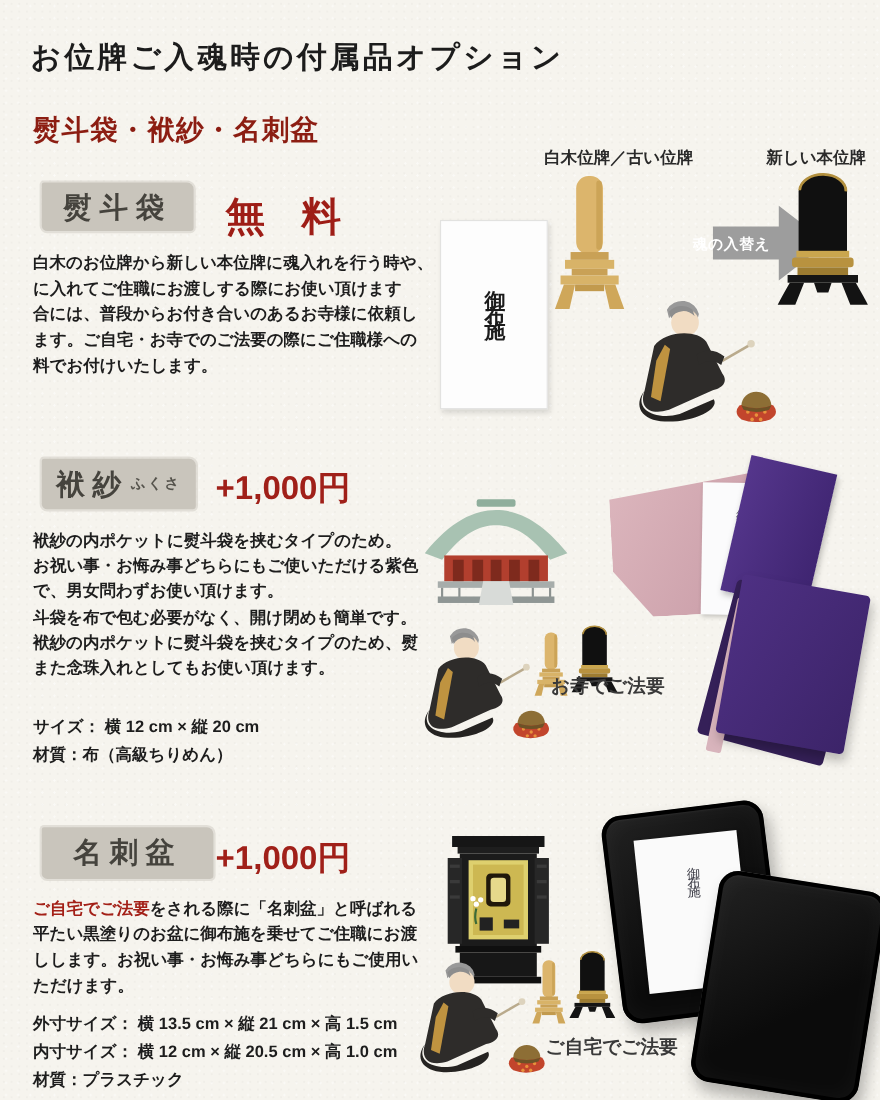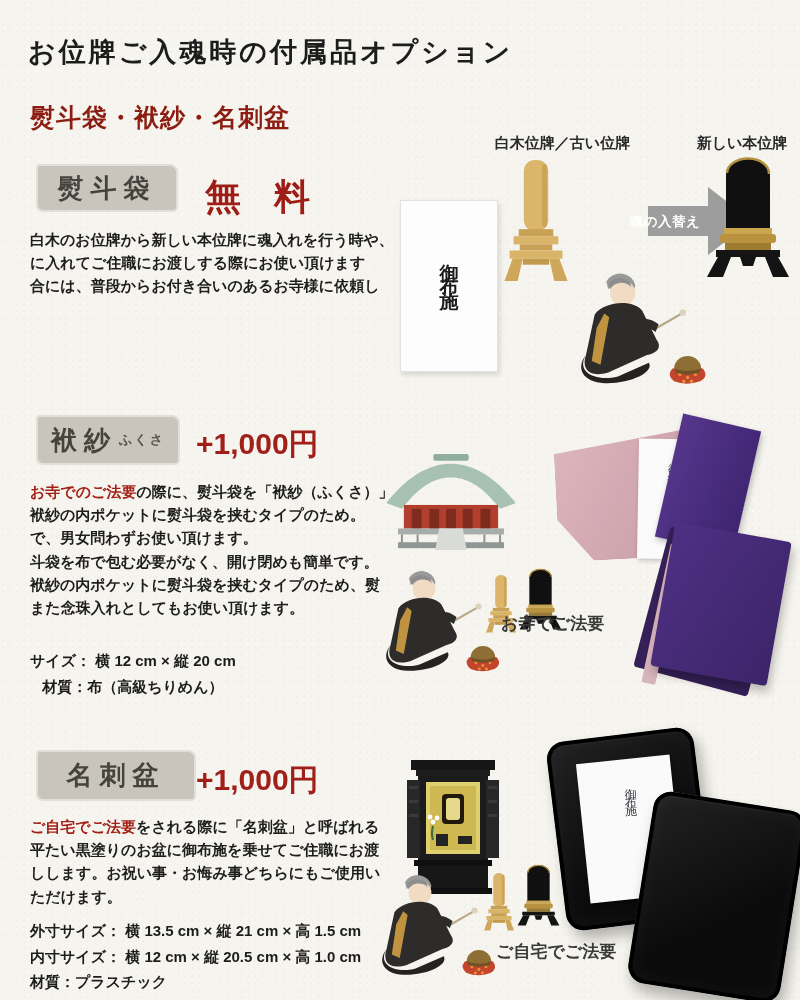--- a/index.html
+++ b/index.html
@@ -215,20 +215,22 @@
 
   <div class="abs label-box" style="left:38px;top:166px;width:138px;height:44px;">
     <span class="label-main">熨斗袋</span>
   </div>
   <div class="abs price-serif" style="left:205px;top:173px;">無 料</div>
 
   <div class="abs body-text" style="left:30px;top:228px;">
       <div>白木のお位牌から新しい本位牌に魂入れを行う時や、</div>
       <div>に入れてご住職にお渡しする際にお使い頂けます</div>
       <div>合には、普段からお付き合いのあるお寺様に依頼し</div>
+      <div>ます。ご自宅・お寺でのご法要の際にご住職様への</div>
+      <div>料でお付けいたします。</div>
     </div>
 
   <div class="abs img-label" style="left:465px;top:134px;width:195px;">白木位牌／古い位牌</div>
   <div class="abs img-label" style="left:672px;top:134px;width:140px;">新しい本位牌</div>
 
   <div class="abs envelope" style="left:400px;top:200px;width:96px;height:170px;">
     <div class="v-text">御布施</div>
   </div>
 
   <svg class="abs" style="left:490px;top:158px;width:92px;height:126px;">
@@ -250,31 +252,31 @@
       <use href="#monk-sym"></use>
     </svg>
 
   <div class="abs label-box" style="left:38px;top:417px;width:140px;height:46px;">
     <span class="label-main">袱紗</span>
     <span class="label-ruby">ふくさ</span>
   </div>
   <div class="abs price-sans" style="left:196px;top:424px;">+1,000円</div>
 
   <div class="abs body-text" style="left:30px;top:480px;">
-    <div><span class="lead-red">お寺でのご法要</span><span>の際に、熨斗袋を「袱紗（ふくさ）」</span></div>
     <div>
         <div>袱紗の内ポケットに熨斗袋を挟むタイプのため。</div>
+        <div>お祝い事・お悔み事どちらにもご使いただける紫色</div>
         <div>で、男女問わずお使い頂けます。</div>
         <div>斗袋を布で包む必要がなく、開け閉めも簡単です。</div>
         <div>袱紗の内ポケットに熨斗袋を挟むタイプのため、熨</div>
         <div>また念珠入れとしてもお使い頂けます。</div>
       </div>
   </div>
 
-  <div class="abs specs" style="left:30px;top:648px;text-align:center;">
+  <div class="abs specs" style="left:30px;top:648px;">
       <div>サイズ： 横 12 cm × 縦 20 cm</div>
       <div>材質：布（高級ちりめん）</div>
     </div>
 
   <svg class="abs" style="left:382px;top:448px;width:138px;height:108px;">
       <use href="#temple-sym"></use>
     </svg>
   <svg class="abs" style="left:356px;top:566px;width:150px;height:110px;">
       <use href="#monk-sym"></use>
     </svg>

